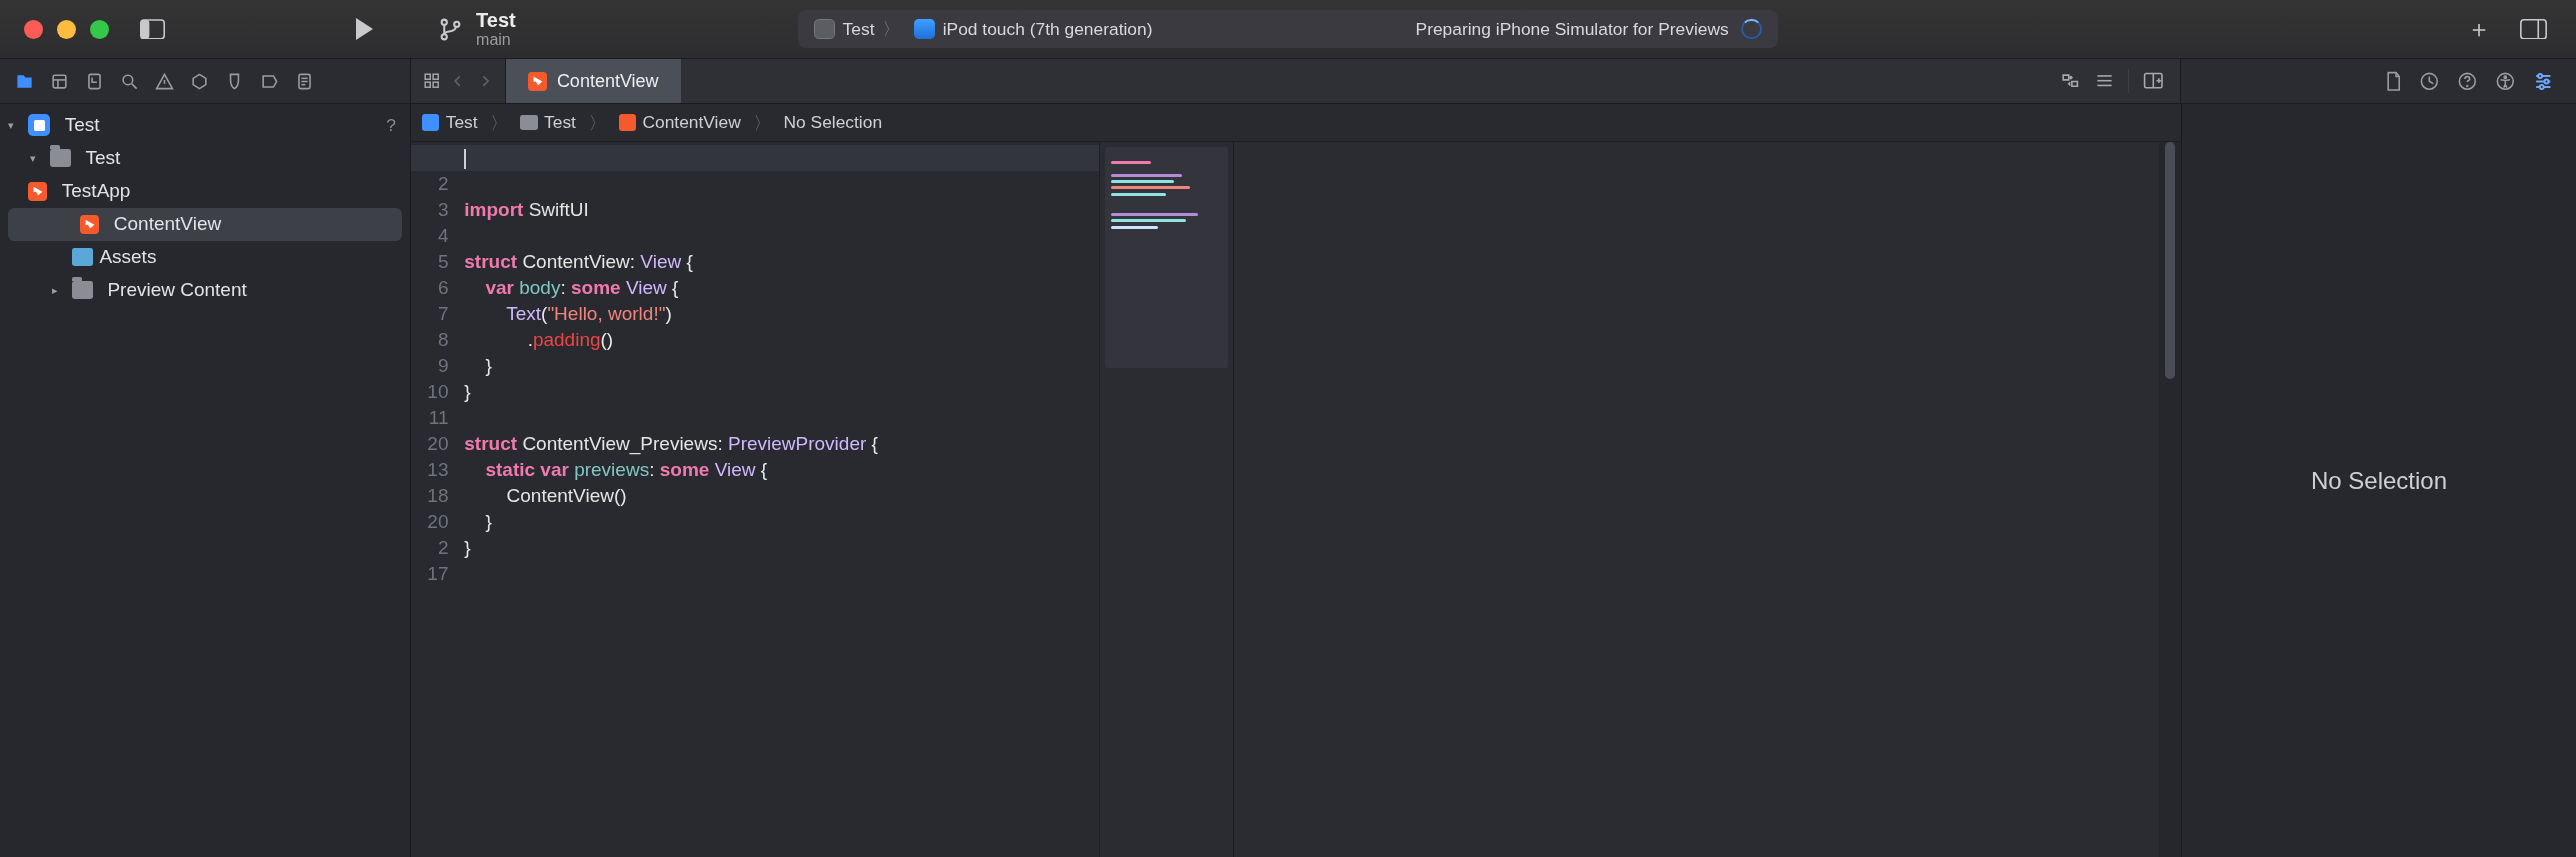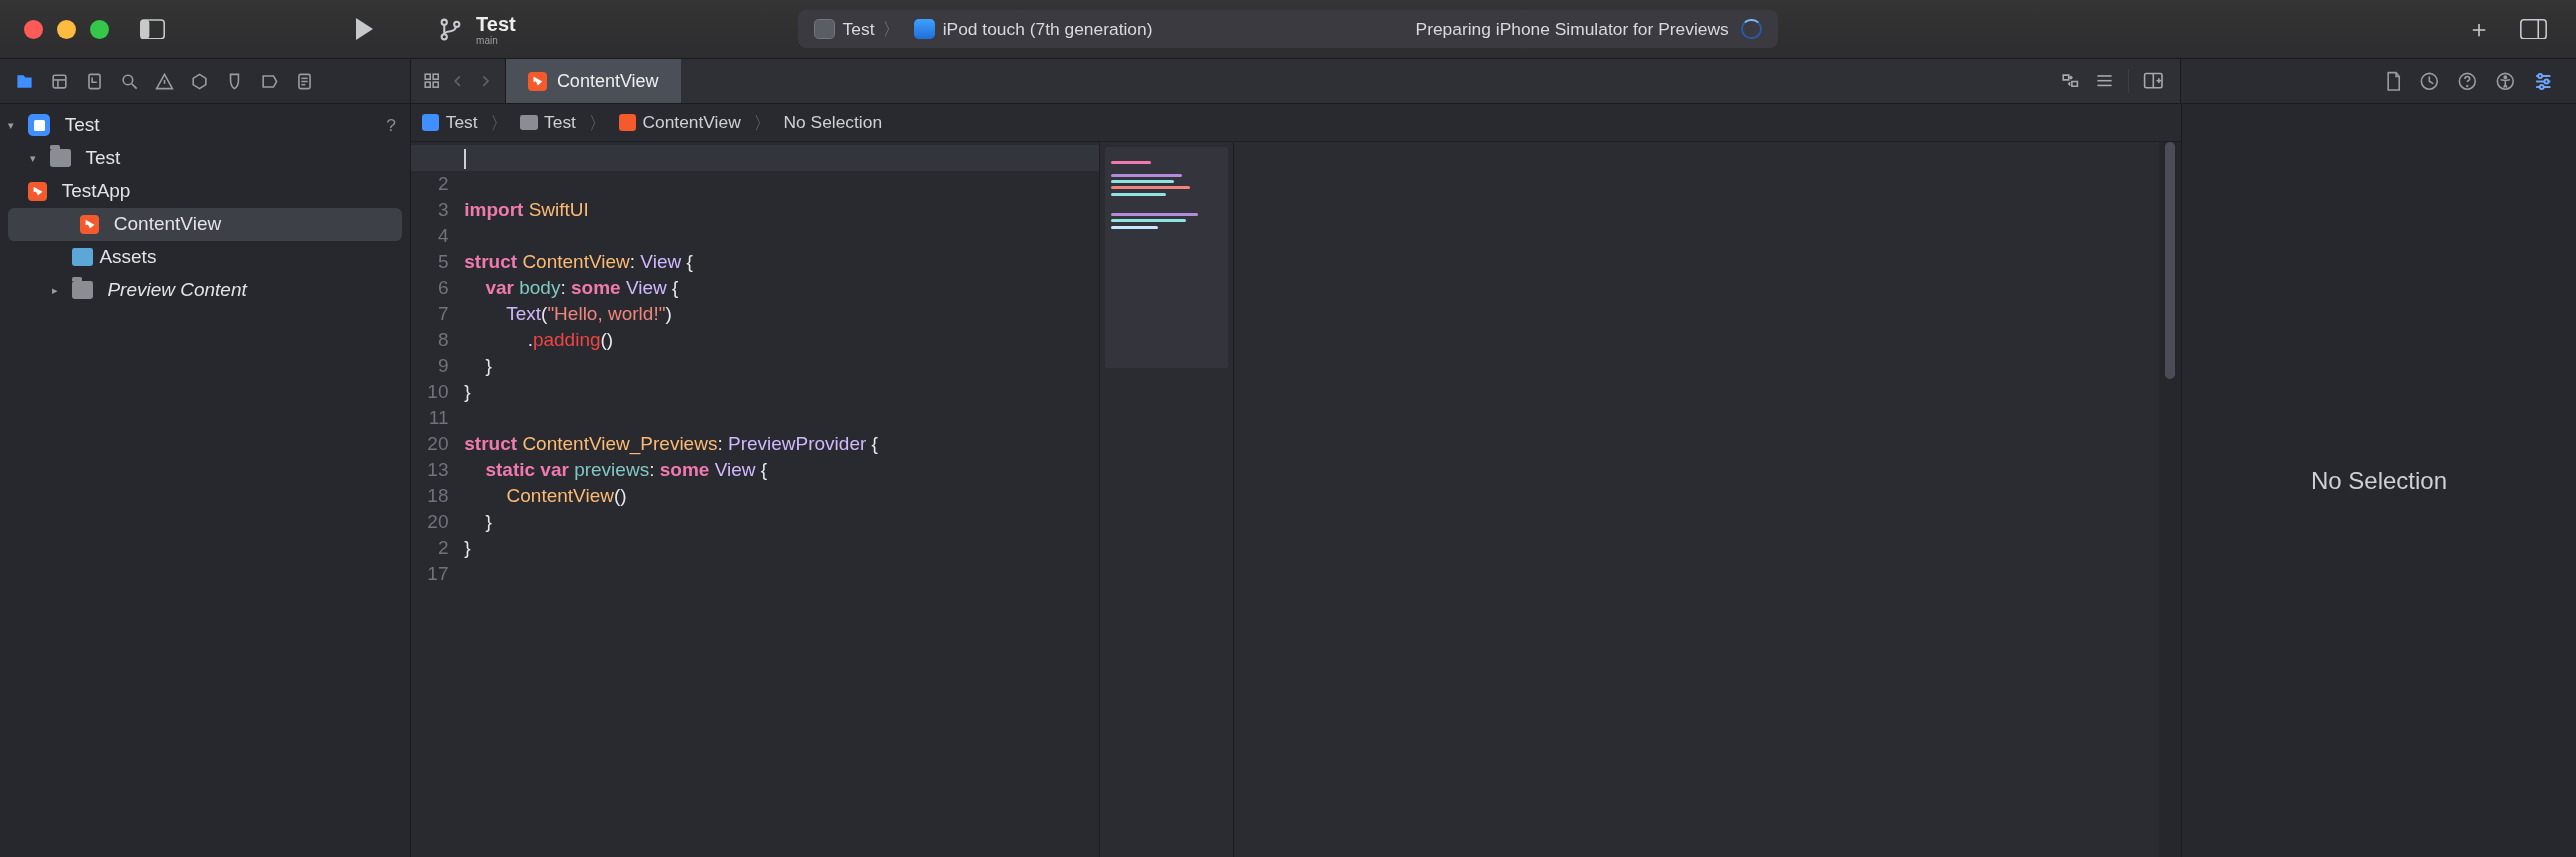--- a/index.html
+++ b/index.html
@@ -41,21 +41,21 @@
   .tl-min{background:#fdbc40;}
   .tl-max{background:#34c749;}
   .tb-ico-btn{width:38px;height:38px;display:flex;align-items:center;justify-content:center;color:#c8c9cb;}
   .play-btn{margin-left:174px;}
   .play-tri{width:0;height:0;border-left:17.4px solid #c8c9cb;border-top:11px solid transparent;border-bottom:11px solid transparent;}
 
   .branch{display:flex;align-items:center;gap:12.7px;margin-left:55px;}
   .branch-icon svg{width:25px;height:25px;stroke:#c8c9cb;fill:none;stroke-width:2;}
   .branch-text{display:flex;flex-direction:column;line-height:1.1;}
   .branch-name{font-size:20px;font-weight:600;color:#eceded;}
-  .branch-sub{font-size:10px;color:var(--text-dim);}
+  .branch-sub{font-size:16px;color:var(--text-dim);}
 
   .status-pill{position:absolute;left:50%;transform:translateX(-50%);display:flex;align-items:center;background:#3a3a40;border-radius:8px;height:38px;padding:0 16px;gap:14.2px;min-width:980px;}
   .pill-seg{display:flex;align-items:center;gap:8px;color:#d8d9db;font-size:17.4px;}
   .pill-seg .chev{color:var(--text-faint);}
   .app-ico{width:20.6px;height:20.6px;border-radius:4.7px;background:#5a5d63;border:0.8px solid #777;}
   .dev-ico{width:20.6px;height:20.6px;border-radius:4.7px;background:linear-gradient(#3fa0ff,#1f6fd8);}
   .pill-status{margin-left:auto;display:flex;align-items:center;gap:12.7px;color:#d8d9db;font-size:17.4px;}
   .spinner{width:20.6px;height:20.6px;border-radius:50%;border:2.4px solid #2a5aa8;border-top-color:#7abaff;animation:spin 1s linear infinite;}
   @keyframes spin{to{transform:rotate(360deg);}}
 
@@ -112,21 +112,21 @@
   .jump-folder{background:#8a8d94;border-radius:2.4px;height:14.2px;width:17.4px;}
   .jump-swift{border-radius:3.2px;background:#f55a2d;}
 
   .editor-split{flex:1;display:flex;min-height:0;}
   .code-area{flex:0 0 822px;display:flex;background:var(--bg-editor);font-family:"SF Mono",Menlo,monospace;font-size:19px;line-height:26px;position:relative;}
   .gutter{width:47px;text-align:right;color:#6f737c;padding:3.2px 9.5px 0 0;user-select:none;background:var(--bg-editor);}
   .code{flex:1;padding:3.2px 0 0 6.3px;white-space:pre;color:#e7e8ea;position:relative;}
   .hl-line{position:absolute;left:0;right:0;height:26px;background:#33353c;z-index:0;}
   .cursor{display:inline-block;width:1.6px;height:20.6px;background:#cfd0d3;vertical-align:middle;}
   .kw{color:#f07ab0;font-weight:600;}
-  .type{color:#fdba74;}
+  .type{color:#e5e5e5;}
   .type2{color:#d0b8ff;}
   .fn{color:#ef4444;}
   .prop{color:#7fc8c4;}
   .str{color:#f0857d;}
   .minimap{width:134px;background:#2b2c32;border-left:0.8px solid #1e1f24;position:relative;}
   .mm-view{position:absolute;top:4.7px;left:4.7px;right:4.7px;height:221px;background:rgba(120,125,140,0.12);border-radius:2.4px;}
   .mm-line{position:absolute;left:11px;height:3.2px;border-radius:1.6px;}
 
   .preview{flex:1;background:#2a2c31;border-left:0.8px solid var(--border);position:relative;}
   .preview-scroll{position:absolute;top:0;right:0;width:22px;bottom:0;background:#25272c;}
@@ -383,21 +383,21 @@
             <span style="margin-left: 8px;">ContentView</span>
           </div>
           <div class="tree-row" style="padding-left: 52px;">
             <span class="disclosure">&nbsp;</span>
             <span class="assets-ico"></span>
             <span style="">Assets</span>
           </div>
           <div class="tree-row" style="padding-left: 52px;">
             <span class="disclosure">▸</span>
             <span class="folder-ico"></span>
-            <span style="margin-left: 8px; font-style: italic;">Preview Content</span>
+            <span style="margin-left: 8px;">Preview Content</span>
           </div>
         </div>
     </div>
 
     <div class="editor-wrap">
       <div class="jumpbar">
         <span class="seg">
             <span class="jump-ico-sm jump-proj"></span>
             <span>Test</span>
           </span>

